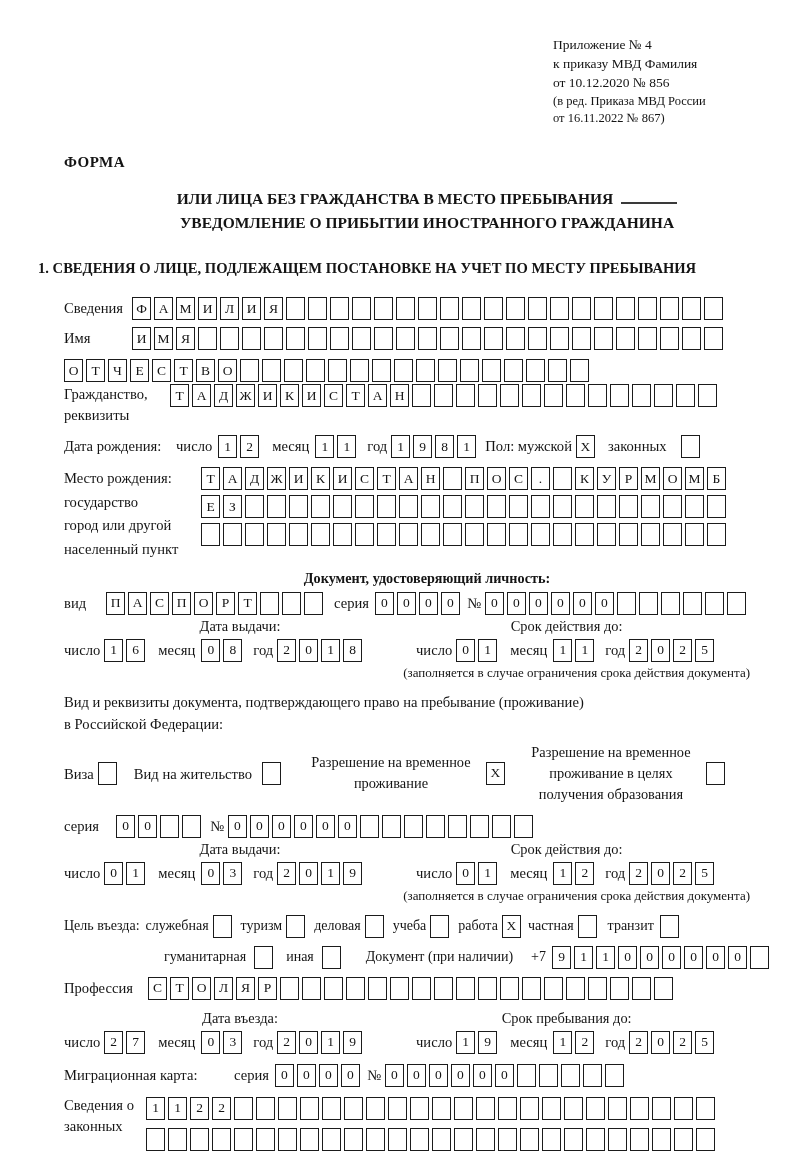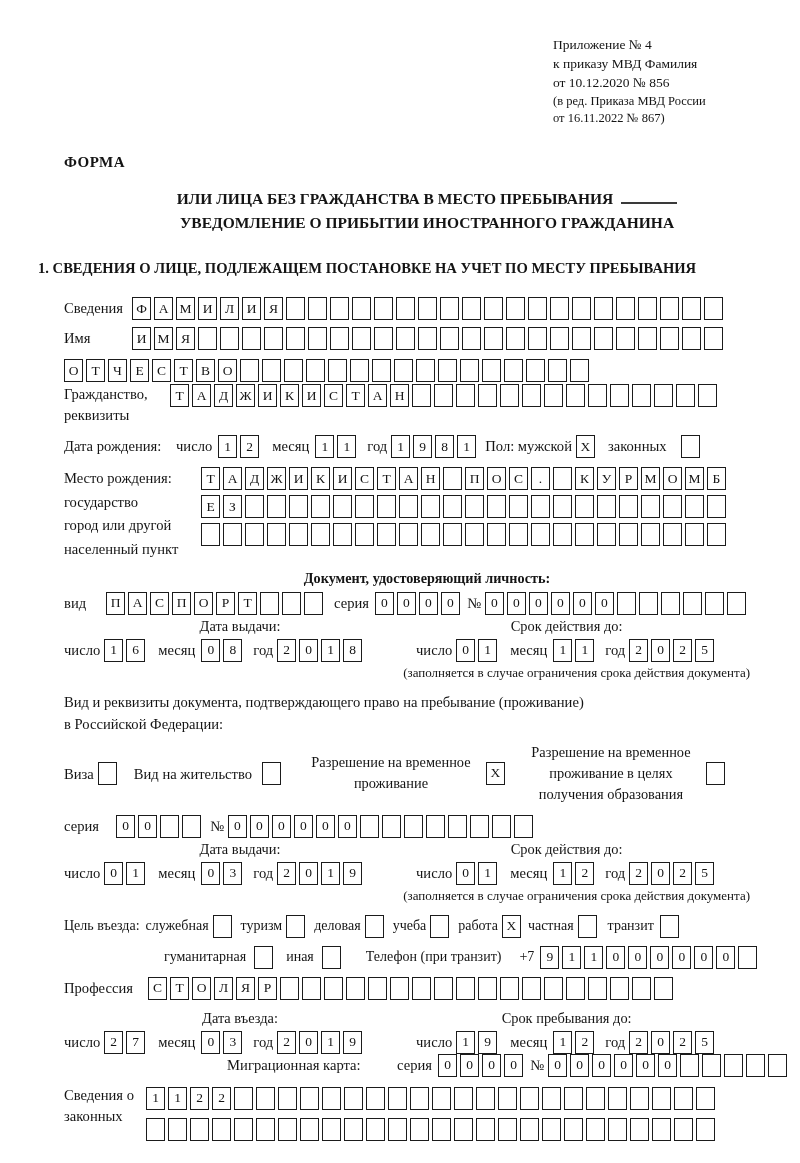--- a/index.html
+++ b/index.html
@@ -534,21 +534,21 @@
 
   <div class="row purpose" style="margin-top:8px;margin-left:100px;">
     <span class="dlbl">гуманитарная</span>
     <span class="boxes ml8">
         <span class="cell"></span>
       </span>
     <span class="dlbl ml10">иная</span>
     <span class="boxes ml8">
         <span class="cell"></span>
       </span>
-    <span class="dlbl ml22">Телефон (при транзит)</span>
+    <span class="dlbl ml22">Документ (при наличии)</span>
     <span class="dlbl ml18">+7</span>
     <span class="boxes ml6">
         <span class="cell">9</span>
         <span class="cell">1</span>
         <span class="cell">1</span>
         <span class="cell">0</span>
         <span class="cell">0</span>
         <span class="cell">0</span>
         <span class="cell">0</span>
         <span class="cell">0</span>
@@ -627,21 +627,21 @@
         <span class="boxes">
             <span class="cell">2</span>
             <span class="cell">0</span>
             <span class="cell">2</span>
             <span class="cell">5</span>
           </span>
       </div>
     </div>
   </div>
 
-  <div class="row" style="margin-top:0;justify-content:flex-end;">
+  <div class="row" style="margin-top:10px;">
     <span class="lbl" style="width:170px;">Миграционная карта:</span>
     <span class="dlbl mr6">серия</span>
     <span class="boxes">
         <span class="cell">0</span>
         <span class="cell">0</span>
         <span class="cell">0</span>
         <span class="cell">0</span>
       </span>
     <span class="dlbl ml4 mr4">№</span>
     <span class="boxes">

